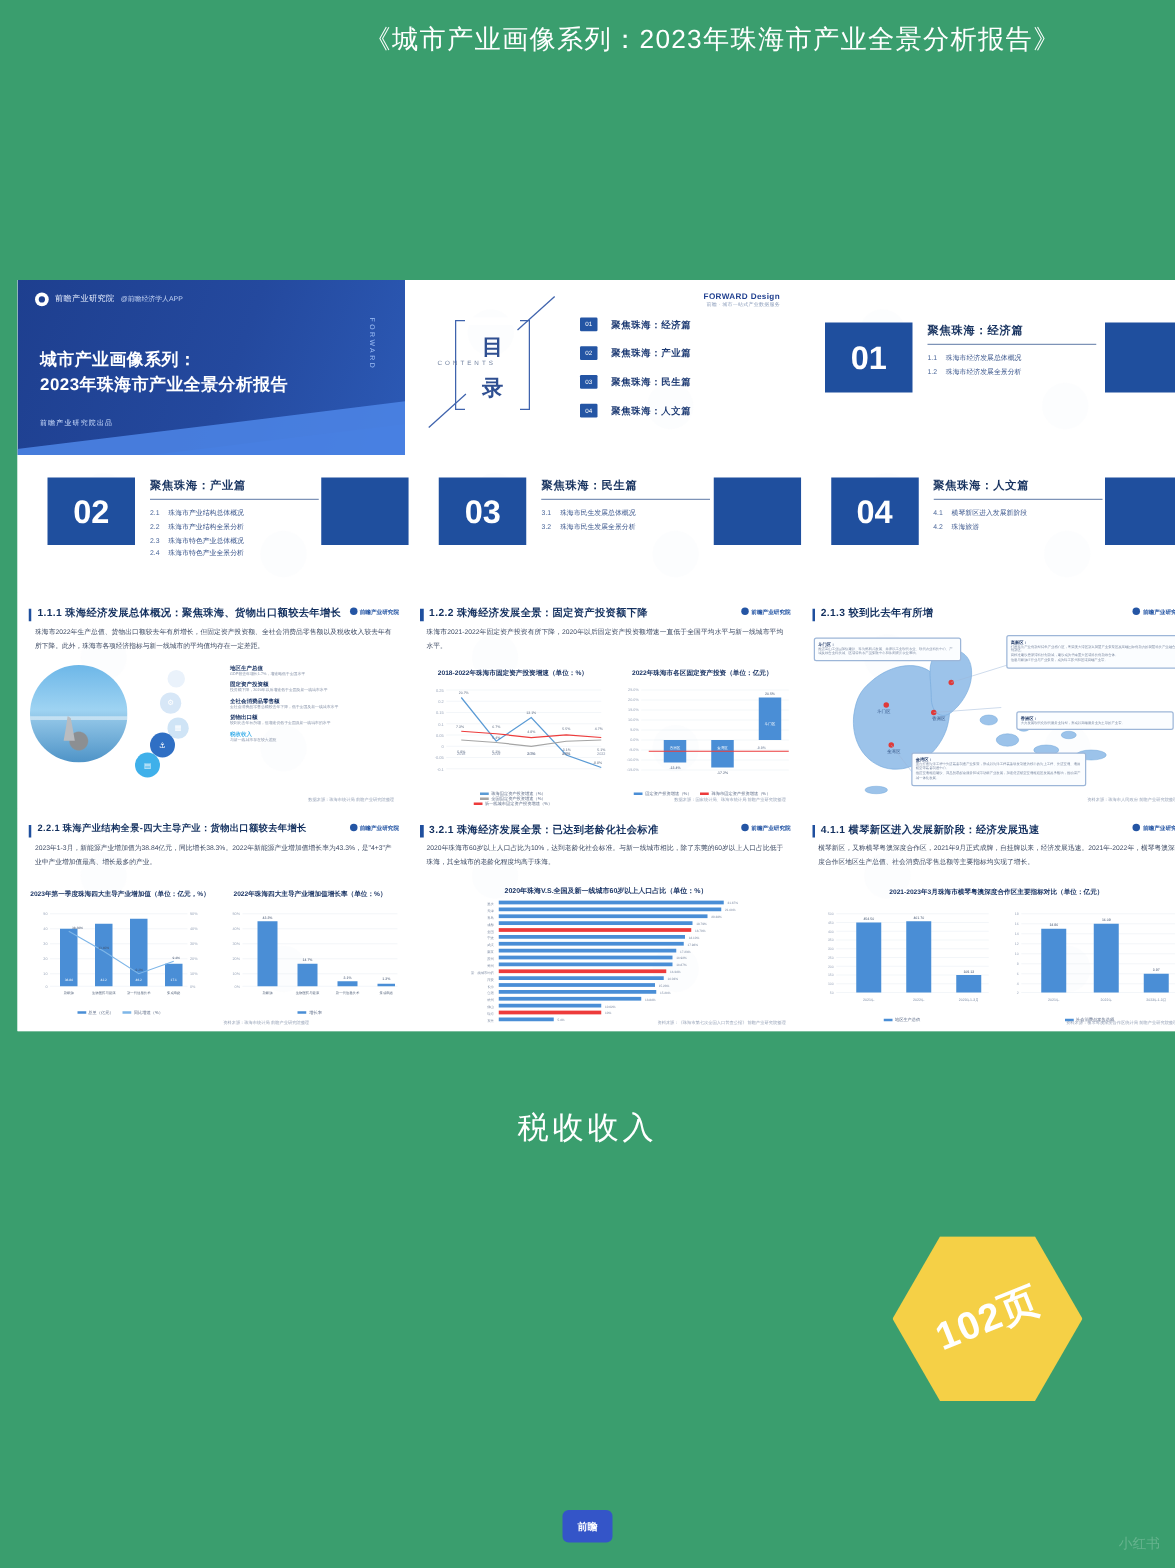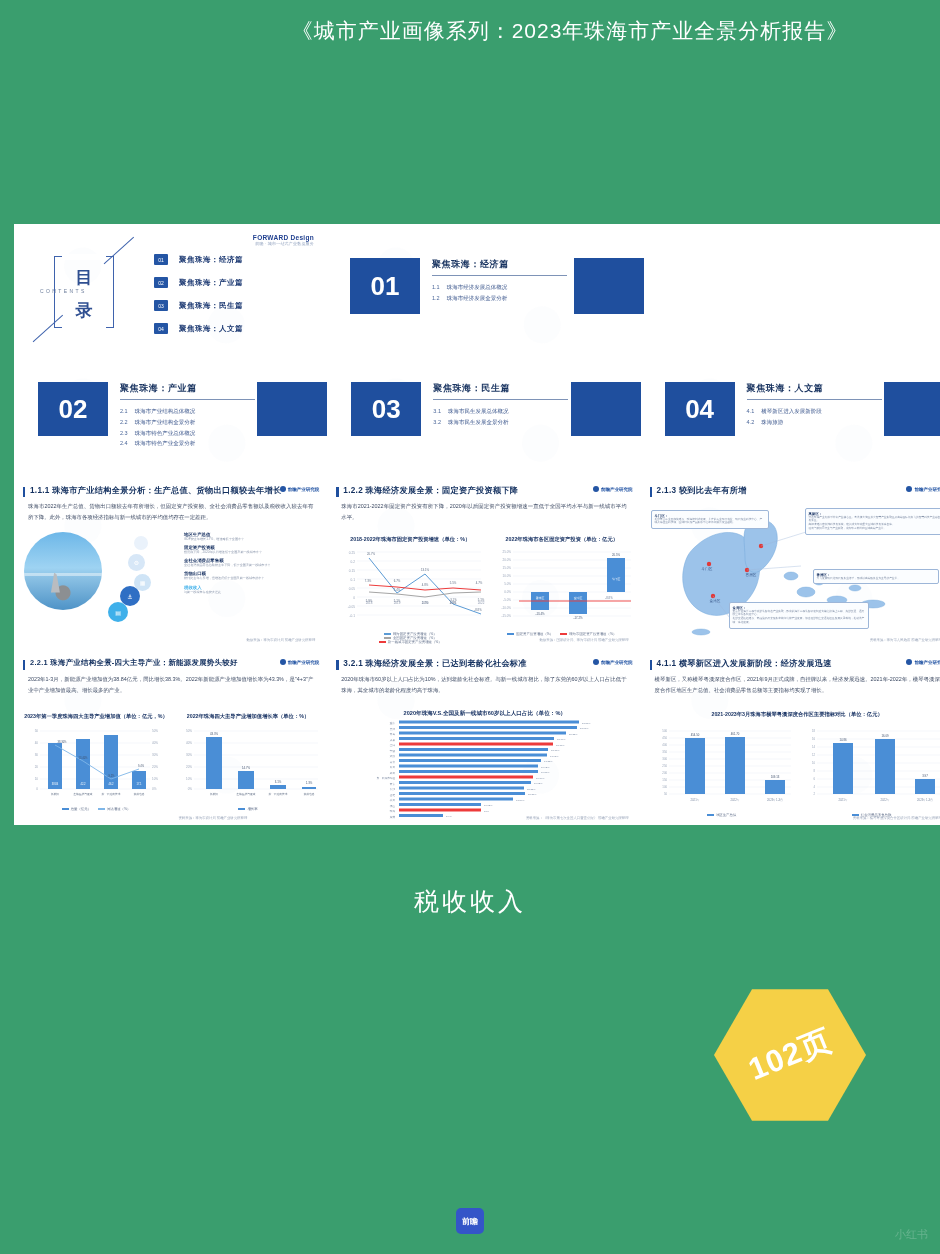--- a/index.html
+++ b/index.html
@@ -163,38 +163,55 @@
   .hexwrap { position:absolute; right:74px; top:985px; width:152px; height:140px; }
   .hex {
     width:152px; height:140px; background:#f5d046;
     clip-path: polygon(25% 3%, 75% 3%, 100% 50%, 75% 97%, 25% 97%, 0% 50%);
     display:flex; align-items:center; justify-content:center;
   }
   .hex span { color:#ffffff; font-size:31px; font-weight:bold; transform:rotate(-22deg); letter-spacing:1px; }
 
   
   .footer { position:absolute; left:0; right:0; bottom:20px; display:flex; align-items:center; justify-content:center; gap:8px; }
-  .f-logo { width:28px; height:26px; border-radius:5px; background:#3455c8; display:flex; align-items:center; justify-content:center; color:#fff; font-size:8px; font-weight:bold; }
+  .f-logo { width:40px; height:26px; border-radius:5px; background:#3455c8; display:flex; align-items:center; justify-content:center; color:#fff; font-size:8px; font-weight:bold; }
   .f-txt .t1 { color:#ffffff; font-size:19px; font-weight:bold; letter-spacing:2px; }
   .f-txt .t2 { color:#e4f1ea; font-size:7.5px; letter-spacing:2.6px; }
   .corner-wm { position:absolute; right:12px; bottom:12px; font-size:11px; color:rgba(255,255,255,.22); }
 </style>
 </head>
 <body>
 
 <div class="page-header">
   <div class="title">《城市产业画像系列：2023年珠海市产业全景分析报告》</div>
 </div>
 
 <div class="deck-spacer"></div>
 
 <div class="deck">
 
   <div class="deck-row r1">
 
+    <div class="slide s-cover">
+      <div class="cov-brand">
+        <span class="cov-logo">
+            <i></i>
+          </span>
+        <span class="bn">前瞻产业研究院</span>
+        <span class="ba">@前瞻经济学人APP</span>
+      </div>
+      <div class="cov-title">
+        <div>城市产业画像系列：</div>
+        <div>2023年珠海市产业全景分析报告</div>
+      </div>
+      <div class="cov-sub">前瞻产业研究院出品</div>
+      <div class="cov-vert">FORWARD</div>
+      <div class="cov-stripe2"></div>
+      <div class="cov-stripe"></div>
+    </div>
 
     <div class="slide s-toc">
       <div class="wm"></div>
       <div class="toc-brand">
         <div class="b1">FORWARD Design</div>
         <div class="b2">前瞻 · 城市一站式产业数据服务</div>
       </div>
       <div class="toc-box">
         <div class="brk"></div>
           <div class="gap"></div>
@@ -315,21 +332,21 @@
         <div class="sec-blk"></div>
       </div>
     </div>
   </div>
 
   <div class="deck-row r3">
 
     <div class="slide s-cont">
       <div class="wm"></div>
       <div class="cont-bar"></div>
-      <div class="cont-title">1.1.1  珠海市产业结构全景分析：生产总值、货物出口额较去年增长</div>
+      <div class="cont-title">1.1.1  珠海经济发展总体概况：聚焦珠海、货物出口额较去年增长</div>
       <div class="cont-brand">
         <span class="dot"></span>
         <span class="tx">前瞻产业研究院</span>
       </div>
       <div class="cont-text">珠海市2022年生产总值、货物出口额较去年有所增长，但固定资产投资额、全社会消费品零售额以及税收收入较去年有所下降。此外，珠海市各项经济指标与新一线城市的平均值均存在一定差距。</div>
 
       <div class="fl-wrap">
         <div class="photo">
             <div class="hz"></div>
           </div>
@@ -548,21 +565,21 @@
       </div>
       <div class="cont-src">资料来源：珠海市人民政府  前瞻产业研究院整理</div>
     </div>
   </div>
 
   <div class="deck-row r4">
 
     <div class="slide s-cont">
       <div class="wm"></div>
       <div class="cont-bar"></div>
-      <div class="cont-title" style="font-size:7.4px">2.2.1  珠海产业结构全景-四大主导产业：新能源发展势头较好</div>
+      <div class="cont-title" style="font-size:7.4px">2.2.1  珠海产业结构全景-四大主导产业：货物出口额较去年增长</div>
       <div class="cont-brand">
         <span class="dot"></span>
         <span class="tx">前瞻产业研究院</span>
       </div>
       <div class="cont-text">2023年1-3月，新能源产业增加值为38.84亿元，同比增长38.3%。2022年新能源产业增加值增长率为43.3%，是"4+3"产业中产业增加值最高、增长最多的产业。</div>
 
       <div style="position:absolute;left:8px;top:66px;width:148px;">
         <div class="ctitle">2023年第一季度珠海四大主导产业增加值（单位：亿元，%）</div>
         <svg width="148" height="80" viewBox="0 0 148 80">
           <g stroke="#e7ecf3" stroke-width="0.4">

